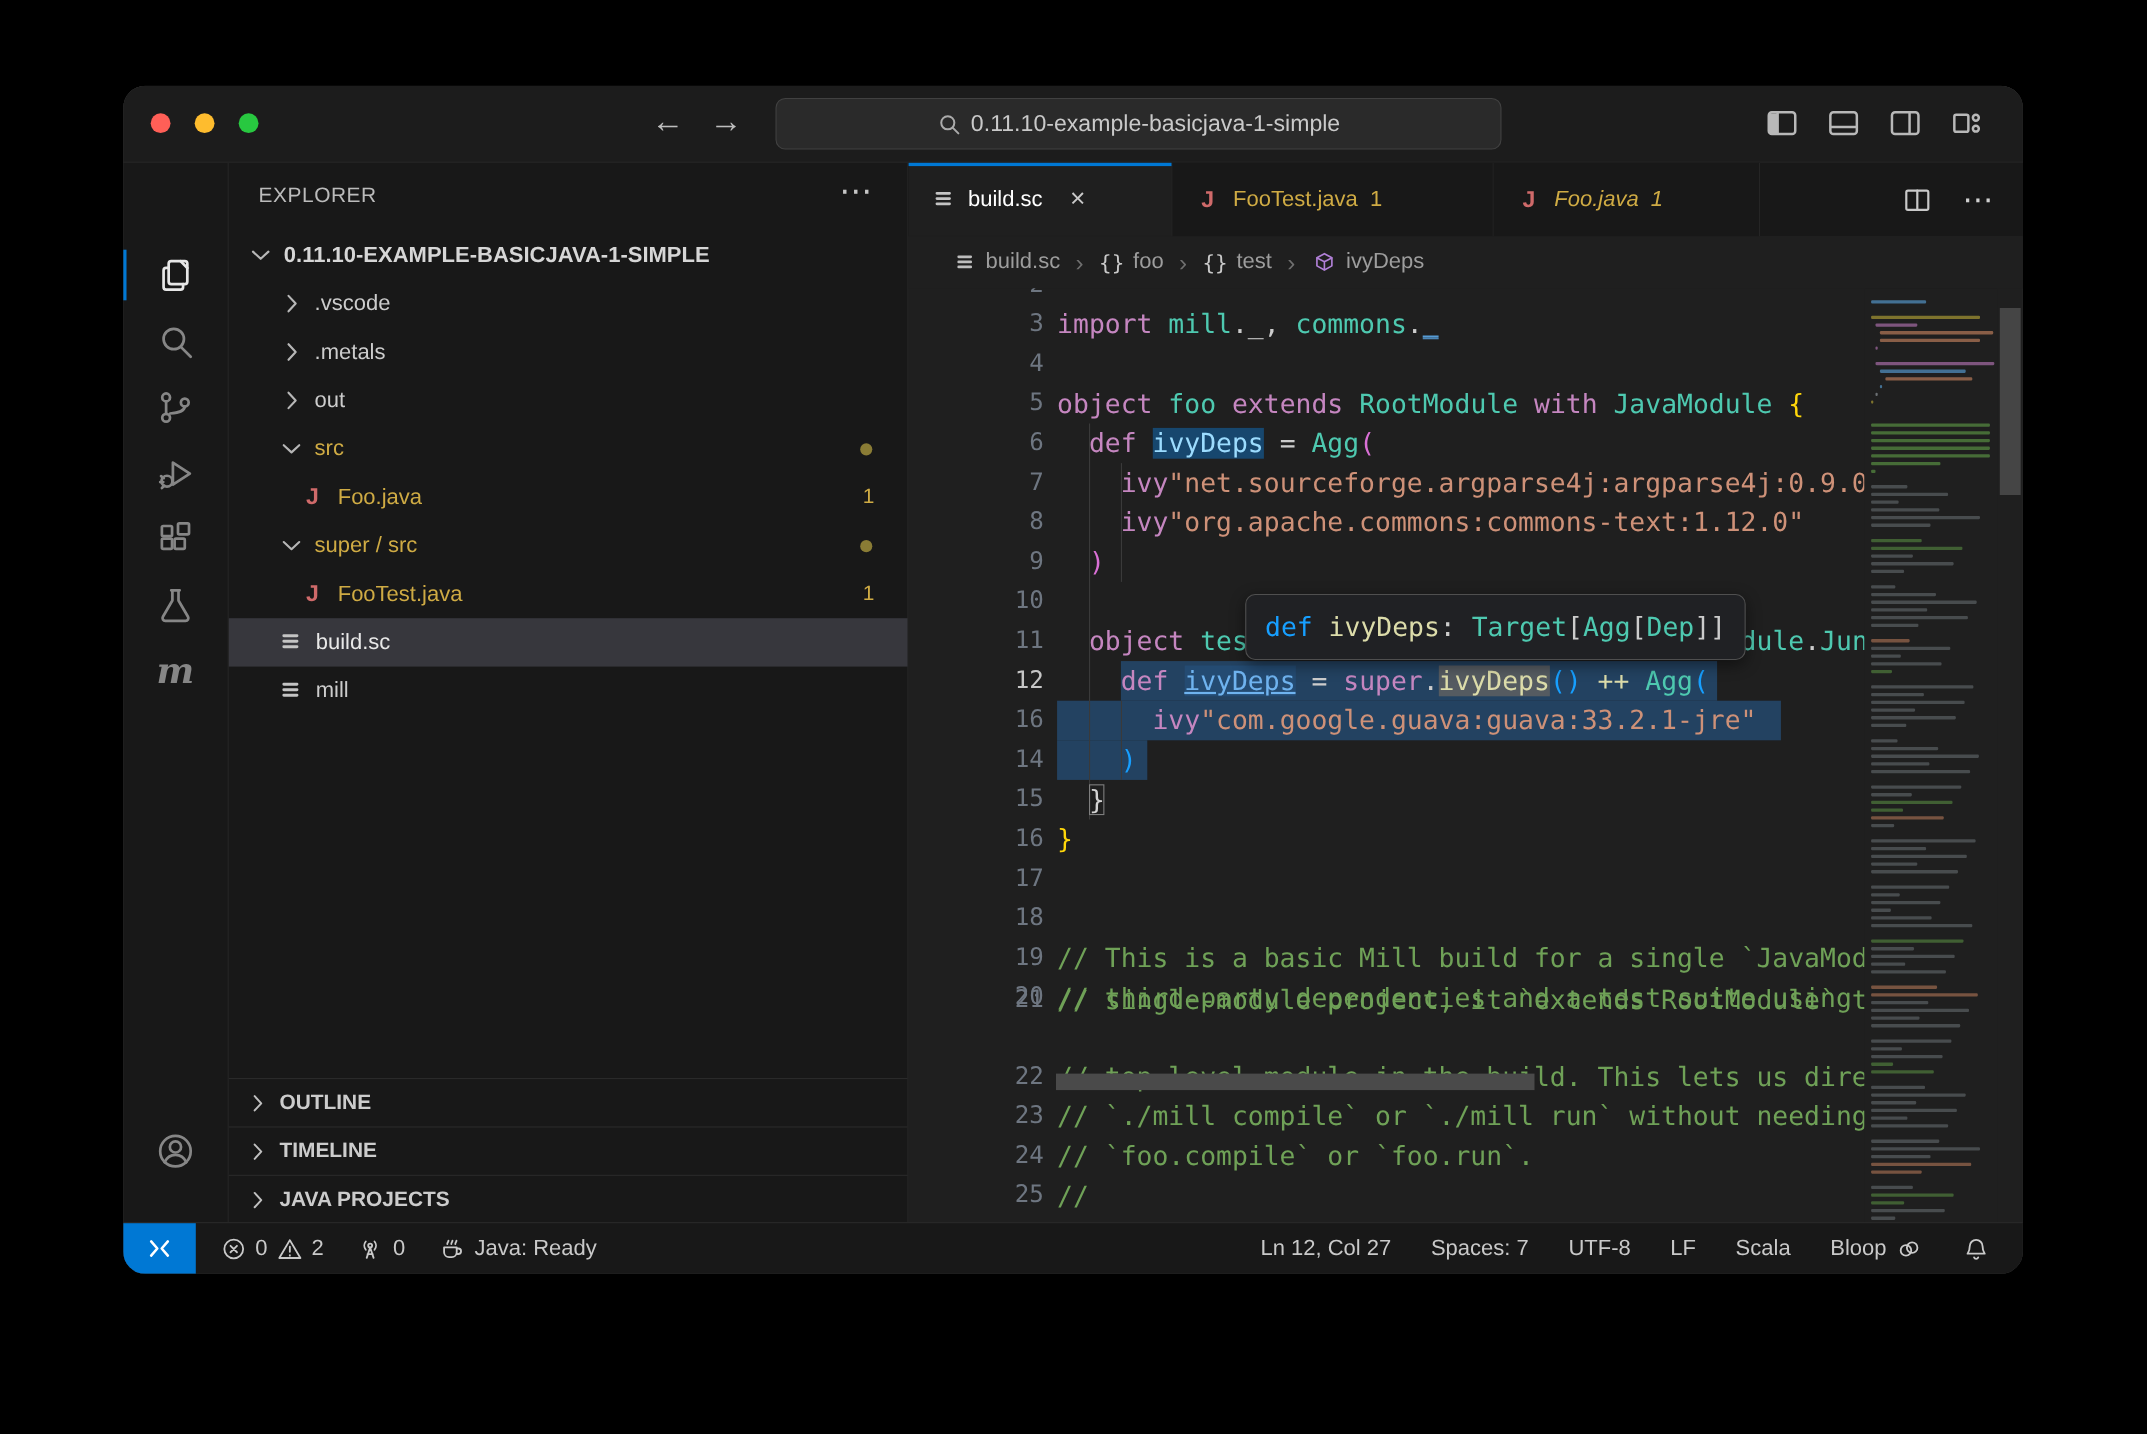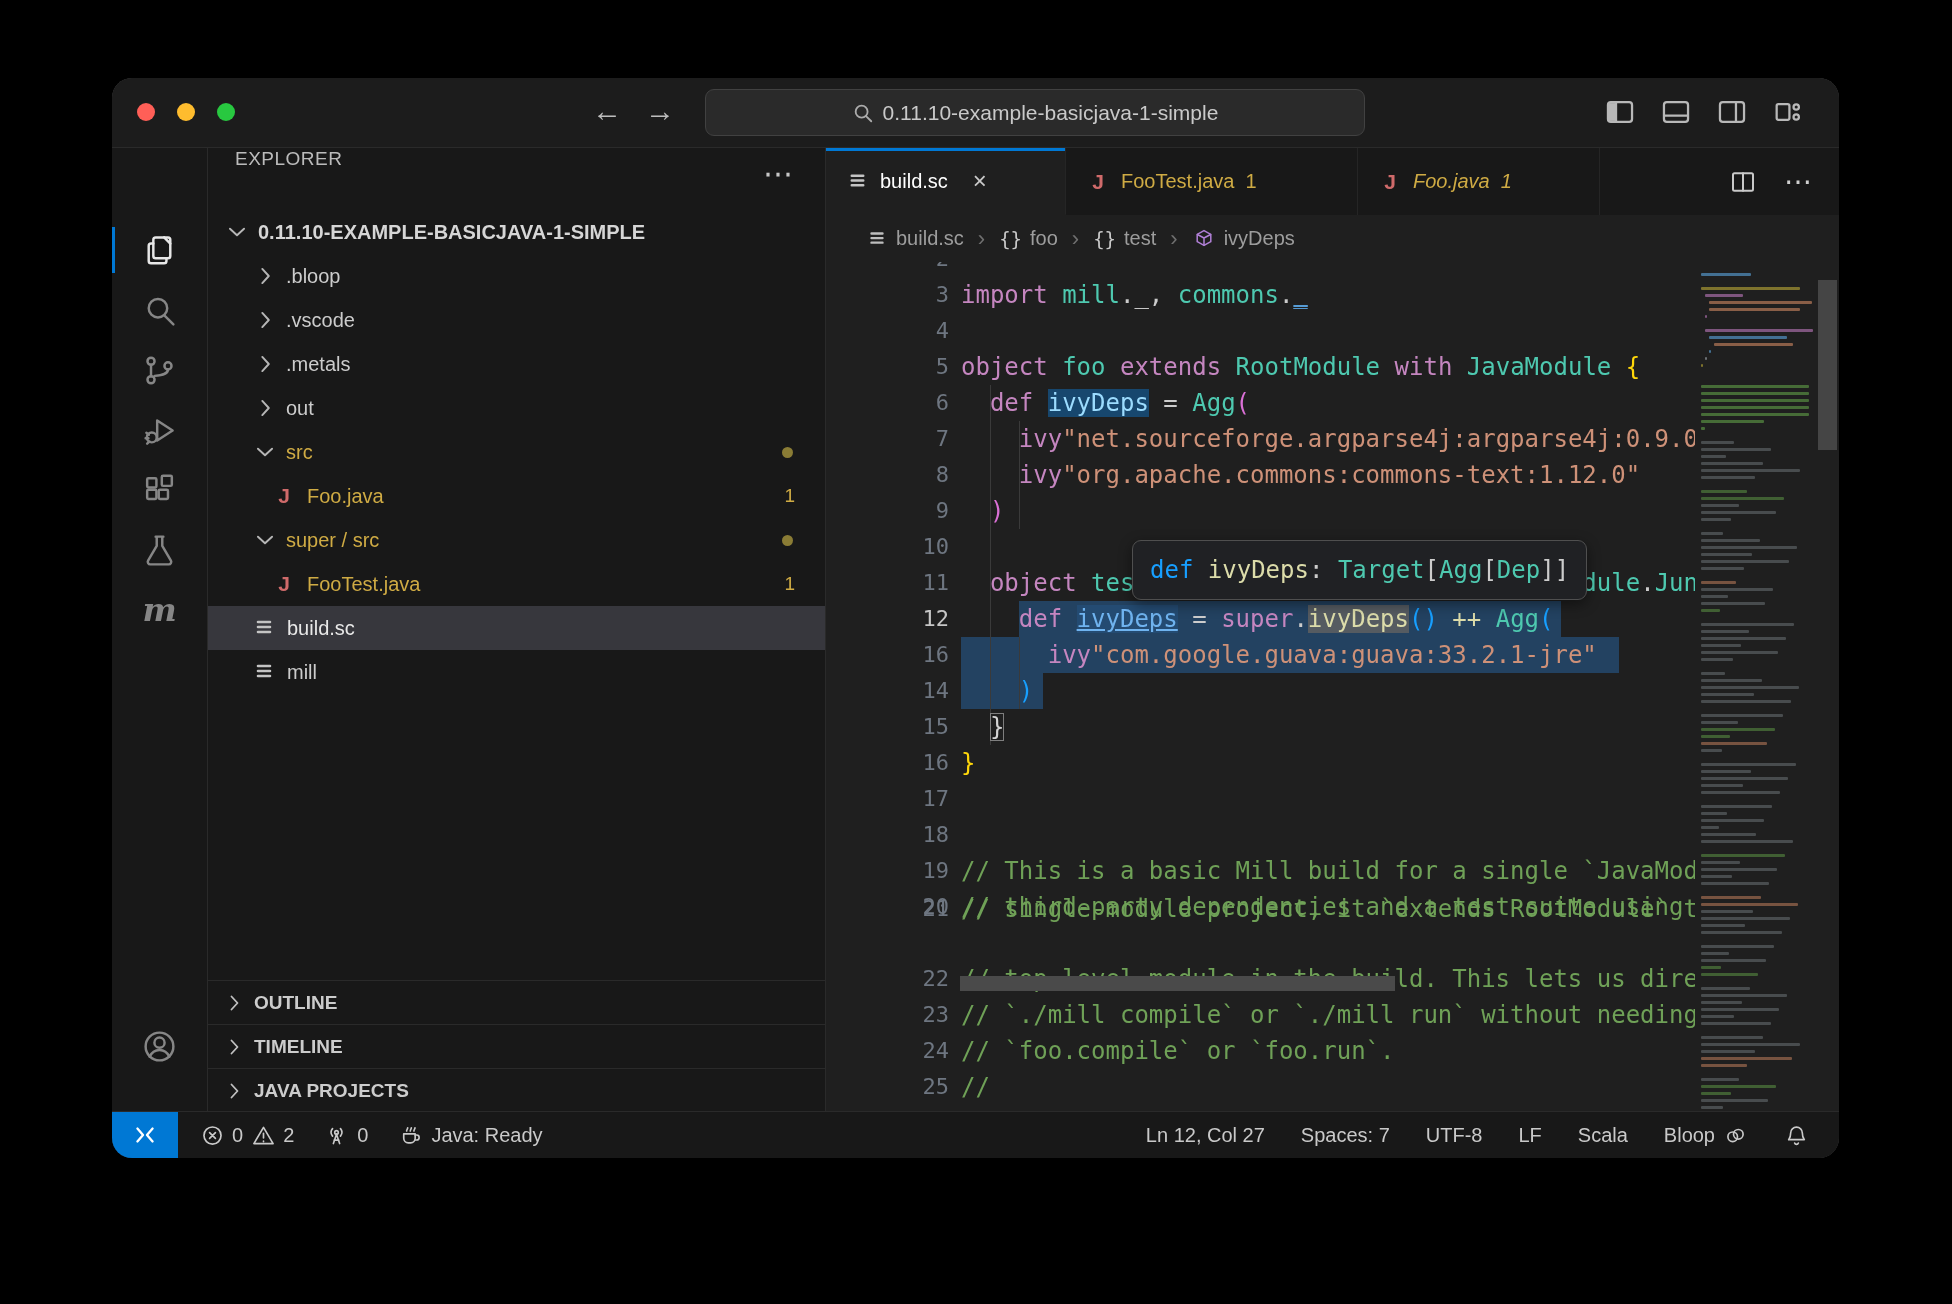--- a/index.html
+++ b/index.html
@@ -22,21 +22,21 @@
   .icon svg{width:100%;height:100%;display:block;}
   
   .main{position:absolute;left:0;top:70px;width:100%;height:964px;display:flex;}
   .activitybar{width:95px;background:#181818;border-right:1px solid #2a2a2a;position:relative;flex:none;}
   .act-item{position:absolute;left:0;width:95px;height:60px;display:flex;align-items:center;justify-content:center;color:#868686;}
   .act-item .icon{width:37px;height:37px;}
   .act-item.active{color:#e7e7e7;}
   .act-item.active::before{content:"";position:absolute;left:0;top:7px;width:3px;height:46px;background:#0078d4;}
   
   .sidebar{width:617px;background:#181818;border-right:1px solid #2a2a2a;position:relative;flex:none;}
-  .sb-header{position:absolute;left:0;top:0;width:100%;height:62px;display:flex;align-items:flex-start;}
+  .sb-header{position:absolute;left:0;top:0;width:100%;height:62px;display:flex;align-items:center;}
   .sb-title{margin-left:27px;font-size:19px;letter-spacing:.5px;color:#bbbbbb;}
   .sb-more{position:absolute;right:30px;top:8px;font-size:30px;color:#c6c6c6;letter-spacing:2px;}
   .tree{position:absolute;left:0;top:62px;width:100%;}
   .trow{position:relative;height:44px;display:flex;align-items:center;font-size:20px;color:#cccccc;}
   .trow.selected{background:#37373d;color:#e8e8e8;}
   .trow .chev{width:26px;height:26px;color:#b6b6b6;flex:none;margin-right:8px;}
   .trow .chev svg{width:100%;height:100%;}
   .trow.root{font-weight:bold;font-size:20px;color:#d6d6d6;}
   .trow .ficon{width:24px;height:24px;margin-right:11px;flex:none;color:#c4c4c4;}
   .jicon{font-weight:bold;color:#cf6a6a;font-size:21px;width:24px;text-align:center;margin-right:11px;flex:none;}
@@ -244,26 +244,20 @@
       <div class="sb-header">
         <span class="sb-title">EXPLORER</span>
         <span class="sb-more">⋯</span>
       </div>
       <div class="tree" id="tree">
           <div class="trow root" style="padding-left: 16px;">
             <span class="chev"><svg viewBox="0 0 24 24" fill="none" stroke="currentColor" stroke-width="1.8" stroke-linecap="round" stroke-linejoin="round">
                 <path d="M5.5 9l6.5 6 6.5-6"></path>
               </svg></span>
             <span>0.11.10-EXAMPLE-BASICJAVA-1-SIMPLE</span>
-          </div>
-          <div class="trow" style="padding-left: 44px;">
-            <span class="chev"><svg viewBox="0 0 24 24" fill="none" stroke="currentColor" stroke-width="1.8" stroke-linecap="round" stroke-linejoin="round">
-                <path d="M9.5 5.5l6 6.5-6 6.5"></path>
-              </svg></span>
-            <span>.bloop</span>
           </div>
           <div class="trow" style="padding-left: 44px;">
             <span class="chev"><svg viewBox="0 0 24 24" fill="none" stroke="currentColor" stroke-width="1.8" stroke-linecap="round" stroke-linejoin="round">
                 <path d="M9.5 5.5l6 6.5-6 6.5"></path>
               </svg></span>
             <span>.vscode</span>
           </div>
           <div class="trow" style="padding-left: 44px;">
             <span class="chev"><svg viewBox="0 0 24 24" fill="none" stroke="currentColor" stroke-width="1.8" stroke-linecap="round" stroke-linejoin="round">
                 <path d="M9.5 5.5l6 6.5-6 6.5"></path>

